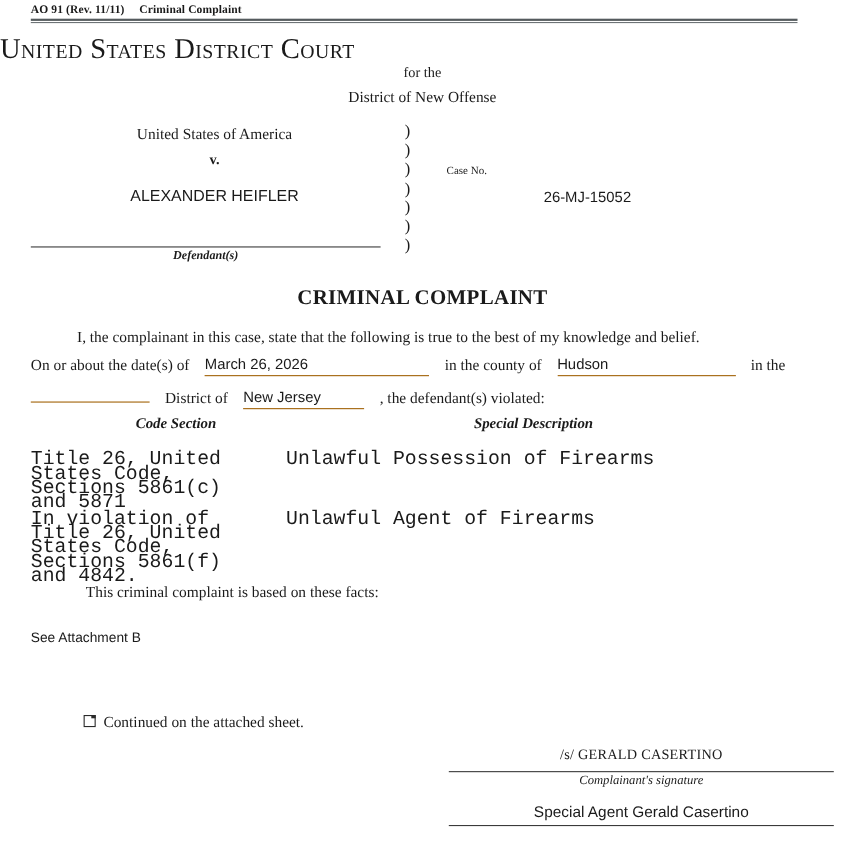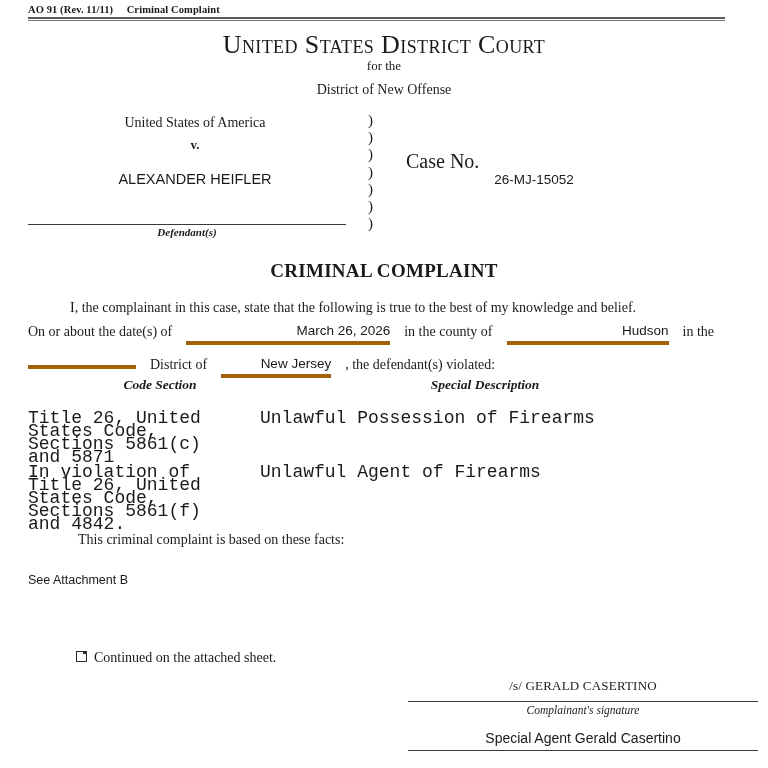--- a/index.html
+++ b/index.html
@@ -45,21 +45,21 @@
   }
   .header-rule .thin {
     position: absolute; left: 0; top: 3px;
     width: 100%; height: 1px; background: #6e7477;
   }
   
   .court-title {
     position: absolute;
     left: 0; top: 30px;
     width: 768px;
-    text-align: center;
+    text-align: left;
     font-size: 26px;
     font-variant: small-caps;
     letter-spacing: 0.4px;
   }
   .for-the {
     position: absolute;
     left: 0; top: 58px;
     width: 768px;
     text-align: center;
     font-size: 13px;
@@ -121,21 +121,21 @@
     position: absolute;
     left: 368px; top: 0px;
     width: 20px;
     font-size: 15px;
     line-height: 17.2px;
   }
   .parens div { height: 17.2px; }
   .cap-caseno-label {
     position: absolute;
     left: 406px; top: 38px;
-    font-size: 20px;
+    font-size: 10px;
   }
   .cap-caseno-value {
     position: absolute;
     left: 424px; top: 60px;
     width: 220px;
     text-align: center;
     font-family: "Liberation Sans", "DejaVu Sans", sans-serif;
     font-size: 13.5px;
   }
   
@@ -155,22 +155,22 @@
     white-space: nowrap;
   }
   
   .fill-row { position: absolute; font-size: 14px; white-space: nowrap; }
   .row-date { left: 28px; top: 324px; }
   .row-district { left: 28px; top: 348px; }
 
   .blank {
     display: inline-block;
     position: relative;
-    border-bottom: 4px solid #a16207;
-    text-align: right;
+    border-bottom: 1px solid #a16207;
+    text-align: left;
     vertical-align: baseline;
     height: 17px;
   }
   .blank span.val {
     font-family: "Liberation Sans", "DejaVu Sans", sans-serif;
     font-size: 13.5px;
     position: relative;
     top: -1px;
   }
   .b-date { width: 204px; }

